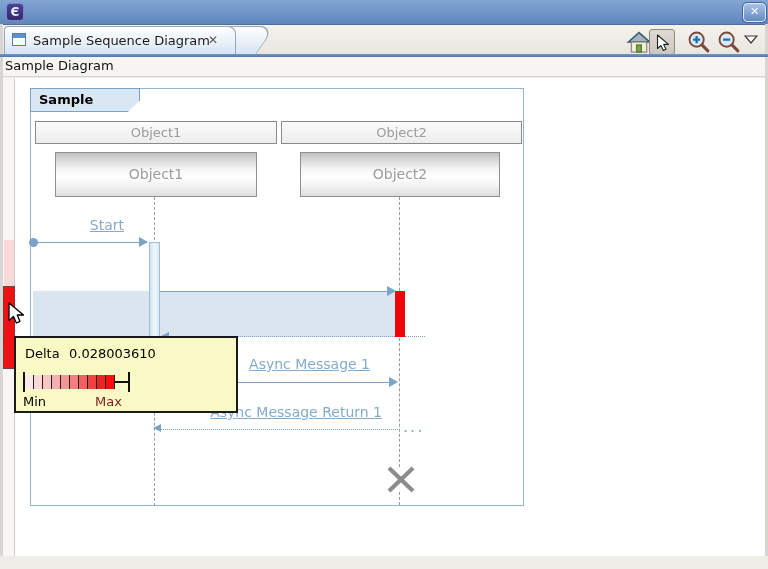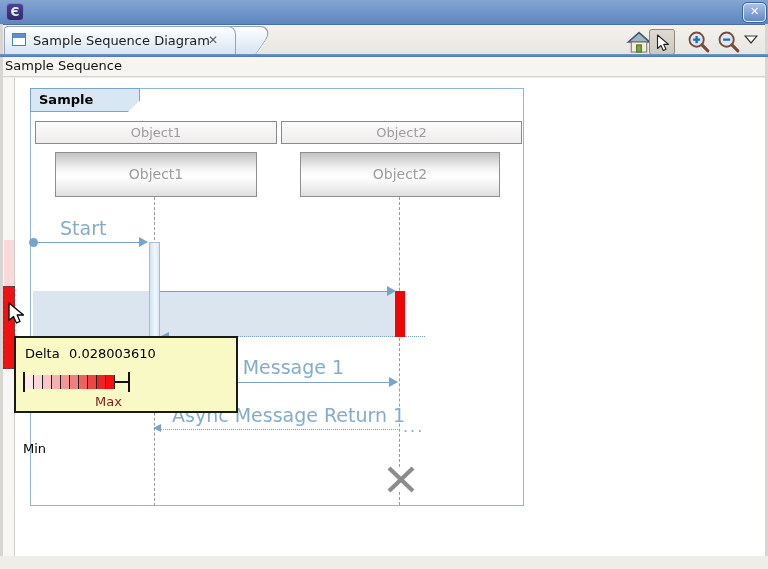--- a/index.html
+++ b/index.html
@@ -79,21 +79,21 @@
     font-size:14px;color:#9C9C9C;text-align:center;line-height:43px;}
   #obj-box-1{left:55px;width:202px;}
   #obj-box-2{left:300px;width:200px;}
 
   .lifeline{width:0;border-left:1px dashed #9A9A9A;}
   #lifeline-1{left:154px;top:197px;height:309px;}
   #lifeline-2{left:399px;top:197px;height:270px;}
   #lifeline-2b{left:399px;top:492px;height:13px;}
 
   
-  .msg-label{font-size:19px;color:#85ABCB;text-align:left;white-space:nowrap;}
+  .msg-label{font-size:14px;color:#85ABCB;text-align:right;white-space:nowrap;text-decoration:underline;}
   .msg-line{height:0;border-top:1px solid #7BA3C8;}
   .msg-line-dotted{height:0;border-top:1px dotted #7BA3C8;}
   .arrow-r{width:0;height:0;border-top:5px solid transparent;border-bottom:5px solid transparent;border-left:9px solid #7BA3C8;}
   .arrow-l{width:0;height:0;border-top:4.5px solid transparent;border-bottom:4.5px solid transparent;border-right:8px solid #7BA3C8;}
 
   #start-circle{left:29px;top:238px;width:9px;height:9px;border-radius:50%;background:#7BA3C8;}
   #start-line{left:33px;top:242px;width:114px;}
   #start-arrow{left:139px;top:237px;}
   #start-label{left:60px;top:217px;width:64px;}
 
@@ -125,21 +125,21 @@
 
   
   #tooltip{left:14px;top:336px;width:224px;height:77px;background:#F9F9C6;
     border:2px solid #1A1A1A;box-sizing:border-box;z-index:50;}
   #tt-delta-label{left:9px;top:8px;font-size:13px;color:#000;}
   #tt-delta-value{left:53px;top:8px;font-size:13px;color:#000;}
   #tt-scale{left:7px;top:34px;height:20px;display:flex;align-items:center;}
   .scale-tick{width:2px;height:20px;background:#111;}
   .scale-cell{width:8px;height:14px;border-right:1px solid #222;box-sizing:content-box;}
   .scale-connector{width:13px;height:2px;background:#111;}
-  #tt-min{left:7px;top:56px;font-size:13px;color:#000;margin-top:47px;}
+  #tt-min{left:7px;top:56px;font-size:13px;color:#000;}
   #tt-max{left:79px;top:56px;font-size:13px;color:#7f1d1d;}
 
   #mouse-cursor{left:7px;top:302px;z-index:99;}
 </style>
 </head>
 <body>
 
 <div id="page">
 
   <div id="titlebar" class="abs">
@@ -185,21 +185,21 @@
       <line x1="6" y1="9" x2="12" y2="9" stroke="#1B6FC0" stroke-width="2"></line>
       <line x1="13.5" y1="13.5" x2="18.5" y2="18.5" stroke="#7A4A3A" stroke-width="2.6" stroke-linecap="round"></line>
     </g>
   </svg>
   <svg id="btn-menu" class="abs" width="14" height="9">
     <polygon points="1,1 13,1 7,8" fill="#FBFBF8" stroke="#3A3A3A" stroke-width="1.2"></polygon>
   </svg>
   <div id="tab-underline" class="abs"></div>
 
   <div id="breadcrumb-row" class="abs"></div>
-  <div id="breadcrumb-label" class="abs">Sample Sequence</div>
+  <div id="breadcrumb-label" class="abs">Sample Diagram</div>
 
   <div id="canvas" class="abs"></div>
 
   <div id="frame" class="abs"></div>
   <div id="frame-label" class="abs">Sample Frame</div>
 
   <div id="lane-header-1" class="abs lane-header">Object1</div>
   <div id="lane-header-2" class="abs lane-header">Object2</div>
 
   <div id="obj-box-1" class="abs obj-box">Object1</div>

